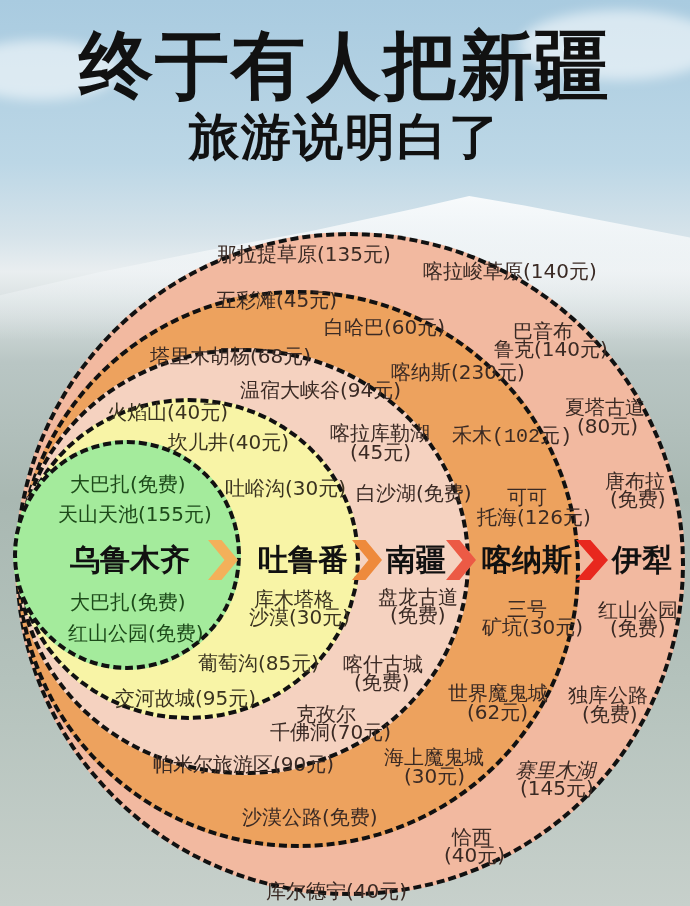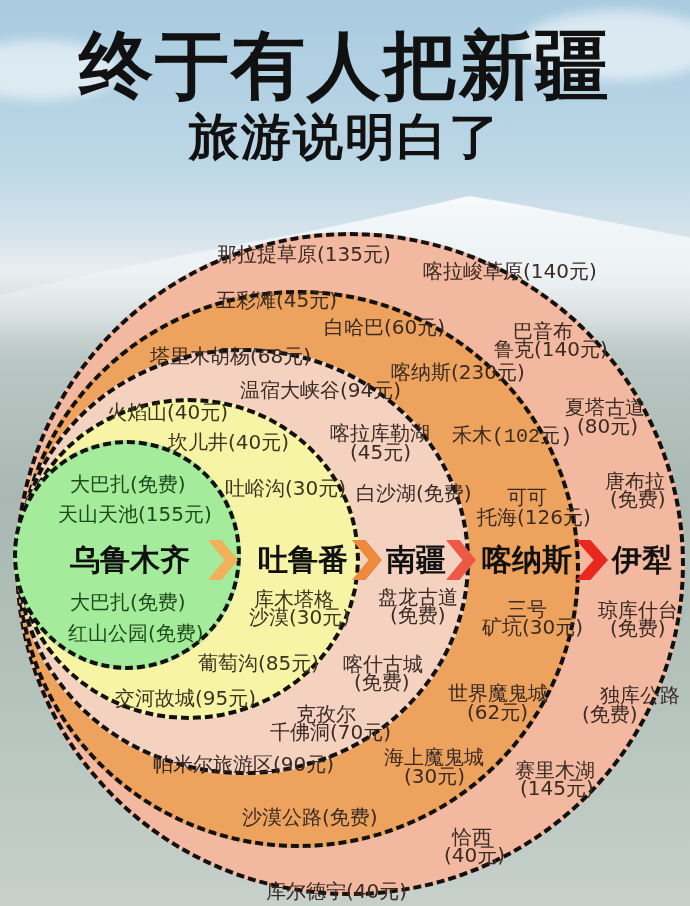--- a/index.html
+++ b/index.html
@@ -118,22 +118,22 @@
   <div class="spot" style="left:242px;top:808px;">沙漠公路(免费)</div>
 
   <div class="spot" style="left:217px;top:245px;">那拉提草原(135元)</div>
   <div class="spot" style="left:375px;top:262px;margin-left:48px;">喀拉峻草原(140元)</div>
   <div class="spot" style="left:513px;top:322px;">巴音布</div>
   <div class="spot" style="left:494px;top:340px;">鲁克(140元)</div>
   <div class="spot" style="left:565px;top:398px;">夏塔古道</div>
   <div class="spot" style="left:577px;top:417px;">(80元)</div>
   <div class="spot" style="left:605px;top:472px;">唐布拉</div>
   <div class="spot" style="left:610px;top:490px;">(免费)</div>
-  <div class="spot" style="left:598px;top:601px;">琼库什台</div>
+  <div class="spot" style="left:598px;top:601px;">红山公园</div>
   <div class="spot" style="left:610px;top:619px;">(免费)</div>
-  <div class="spot" style="left:568px;top:686px;margin-left:32px;">独库公路</div>
+  <div class="spot" style="left:568px;top:686px;">独库公路</div>
   <div class="spot" style="left:582px;top:705px;">(免费)</div>
-  <div class="spot" style="left:515px;top:761px;">赛里木湖</div>
+  <div class="spot" style="left:515px;top:761px;font-style:italic;">赛里木湖</div>
   <div class="spot" style="left:520px;top:779px;">(145元)</div>
   <div class="spot" style="left:452px;top:828px;">恰西</div>
   <div class="spot" style="left:444px;top:846px;">(40元)</div>
   <div class="spot" style="left:266px;top:866px;margin-top:16px;">库尔德宁(40元)</div>
 </div>
 
 </body></html>

